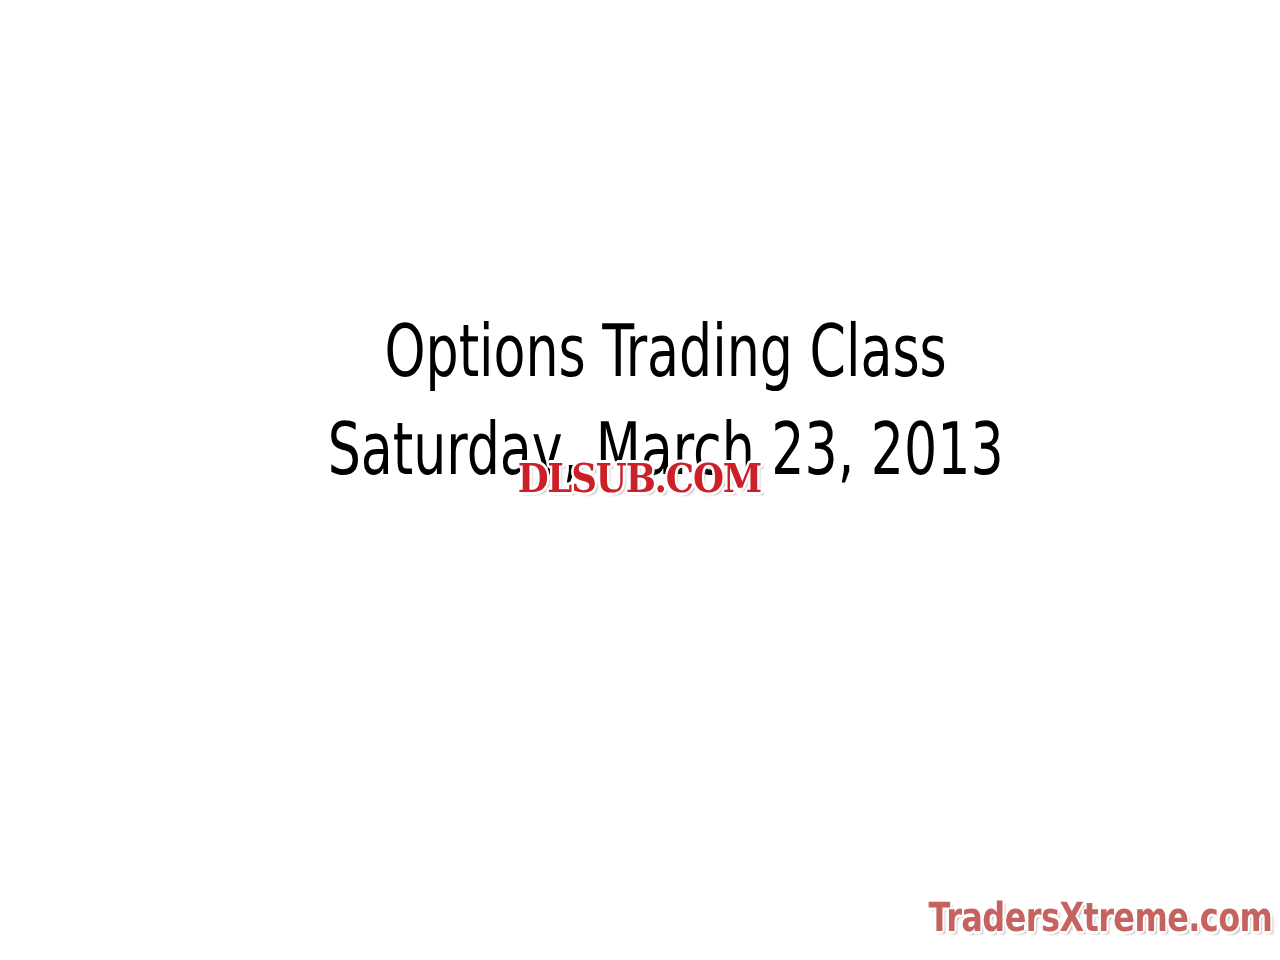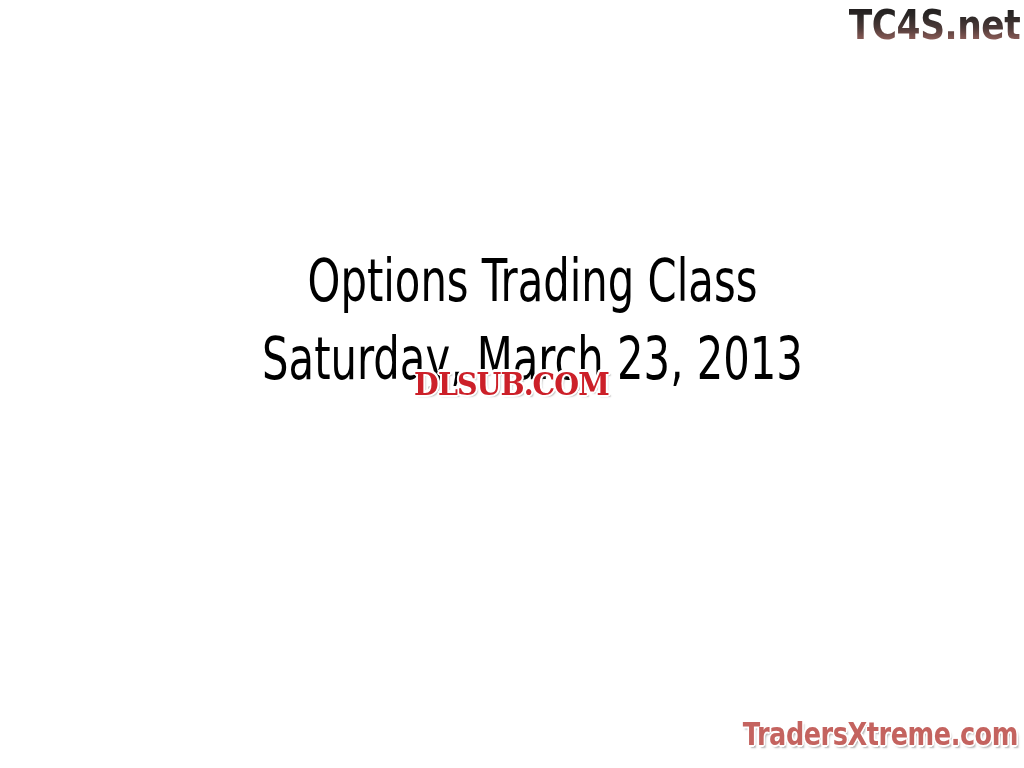--- a/index.html
+++ b/index.html
@@ -153,23 +153,20 @@
        0 -2px 0 #ffffff,
        0  2px 0 #ffffff,
        2.5px 2.5px 2px rgba(110,105,105,0.5);
   }
 </style>
 </head>
 <body>
 
 <div id="slide">
 
-  <div id="tc4s-logo">
-    <span class="logo-text">TC4S.net</span>
-  </div>
 
   <div id="title-block">
     <div class="title-line">Options Trading Class</div>
     <div class="title-line">Saturday, March 23, 2013</div>
   </div>
 
   <div id="dlsub-watermark">
     <span class="wm-text">DLSUB.COM</span>
   </div>
 

